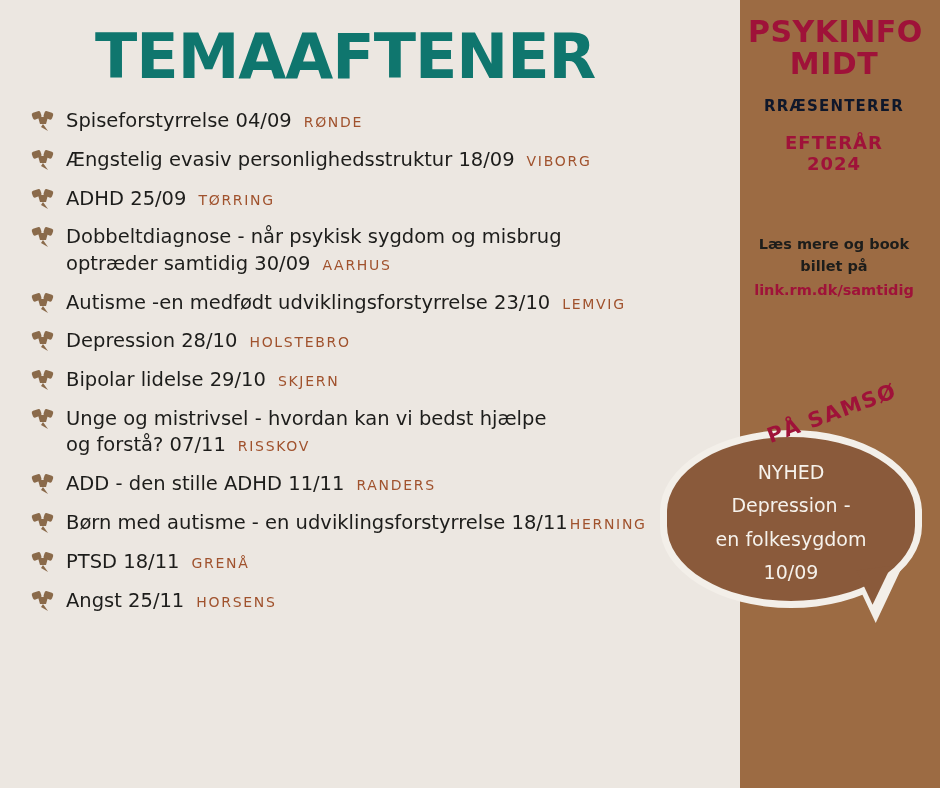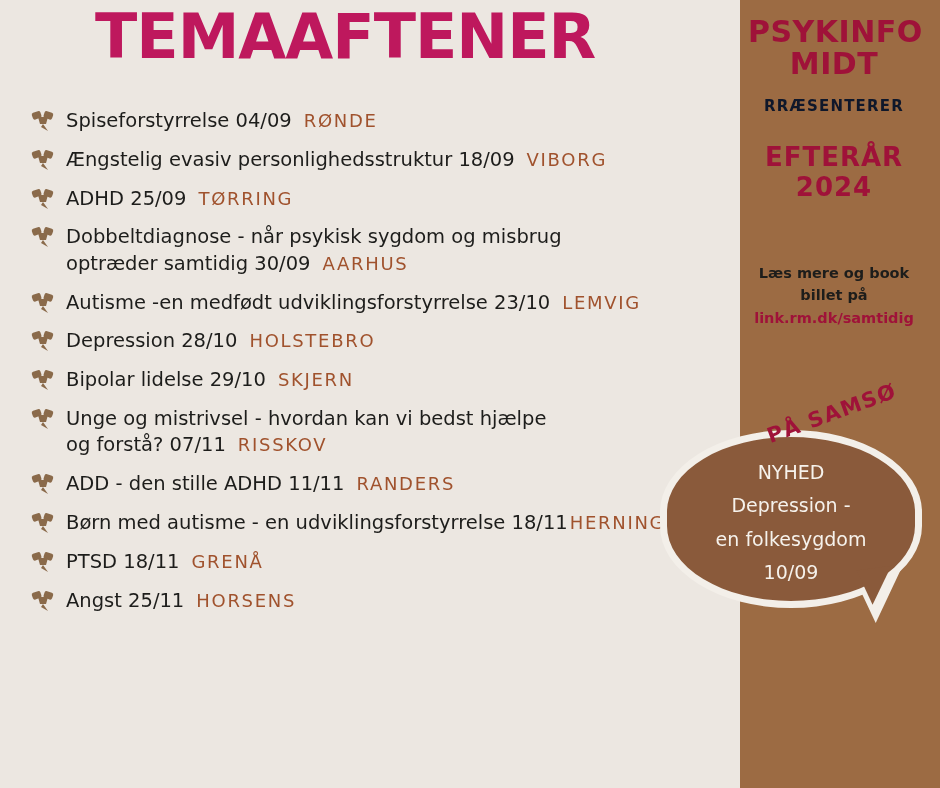--- a/index.html
+++ b/index.html
@@ -39,24 +39,24 @@
   }
   .presents {
     margin-top: 18px;
     font-size: 15px;
     font-weight: bold;
     color: #0f172a;
     letter-spacing: 1.2px;
     text-align: center;
   }
   .season {
-    margin-top: 28px;
+    margin-top: 18px;
     color: #9f1239;
     font-weight: bold;
-    font-size: 26px;
+    font-size: 18px;
     line-height: 1.15;
     letter-spacing: 1px;
   }
   .book-text {
     margin-top: 60px;
     font-size: 14.5px;
     color: #1d1d1b;
     font-weight: bold;
     line-height: 1.5;
   }
@@ -64,26 +64,26 @@
     display:block;
     margin-top: 4px;
     color: #9f1239;
     font-weight: bold;
     font-size: 14.5px;
     text-decoration: none;
   }
   
   .title {
     position: absolute;
-    left: 95px; top: 0;
+    left: 95px; top: 20px;
     font-family: "DejaVu Sans", sans-serif;
     font-weight: bold;
     font-size: 62px;
     letter-spacing: -1px;
-    color: #be185d;
+    color: #0f766e;
   }
   
   .list {
     position: absolute;
     left: 24px; top: 108px;
     width: 730px;
   }
   .item {
     position: relative;
     padding-left: 42px;
@@ -97,21 +97,21 @@
   }
   .txt {
     font-family: "DejaVu Sans", sans-serif;
     font-size: 19.5px;
     color: #1d1d1b;
     line-height: 1.35;
     display: inline;
   }
   .city {
     font-family: "DejaVu Sans", sans-serif;
-    font-size: 18px;
+    font-size: 14px;
     color: #a0522d;
     letter-spacing: 1.7px;
     margin-left: 12px;
     white-space: nowrap;
     text-align: center;
   }
   .city.tight { margin-left: 2px; }
   .l2 { display:block; }
   
   .bubble-wrap {

